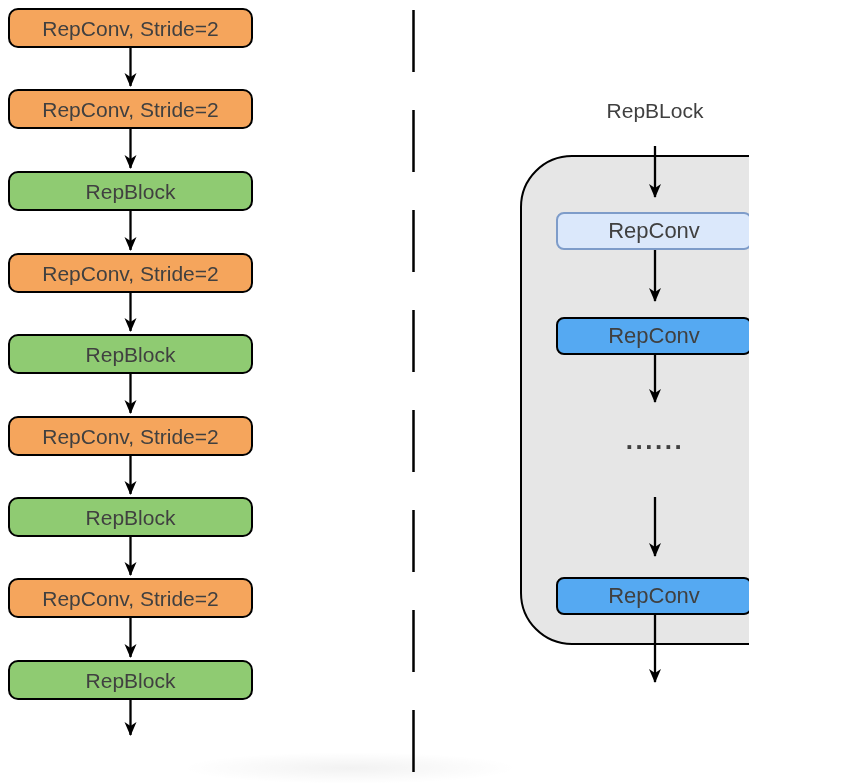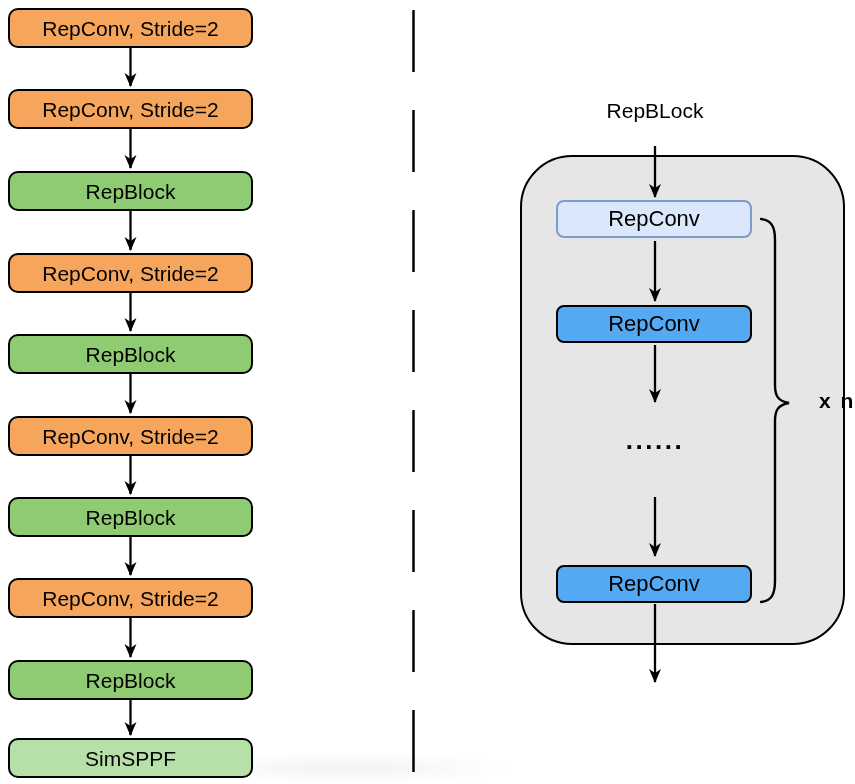--- a/index.html
+++ b/index.html
@@ -1,18 +1,18 @@
 <!DOCTYPE html>
 <html style="--orange-fill: #F5A55C; --green-fill: #8FCB72; --sppf-fill: #B7DFA8; --light-blue-fill: #DBE8FB; --light-blue-border: #7E9CC9; --blue-fill: #55A9F2; --container-fill: #E6E6E6; --stroke: #000000;"><head>
 <meta charset="utf-8">
 <style>
   html,body{margin:0;padding:0;background:#ffffff;}
   .canvas{
-    position:relative;width:855px;height:784px;background:#ffffff;overflow:hidden;
-    font-family:"Liberation Sans","DejaVu Sans",sans-serif;color:#000000;
+    position:relative;width:749px;height:784px;background:#ffffff;overflow:hidden;
+    font-family:"Liberation Sans","DejaVu Sans",sans-serif;color:#404040;
   }
   .overlay{position:absolute;left:0;top:0;width:855px;height:784px;z-index:2;pointer-events:none;}
   .node{
     position:absolute;box-sizing:border-box;z-index:3;
     display:flex;align-items:center;justify-content:center;
     border:2.2px solid #000;border-radius:10px;
     font-size:21px;line-height:1;white-space:nowrap;
   }
   .backbone-node{left:8px;width:245px;height:40px;}
   .orange{background:var(--orange-fill,#F5A55C);}
@@ -20,21 +20,21 @@
   .sppf{background:var(--sppf-fill,#B7DFA8);}
   .detail-container{
     position:absolute;left:520px;top:155px;width:325px;height:490px;z-index:1;
     box-sizing:border-box;background:var(--container-fill,#E6E6E6);
     border:2.2px solid #000;border-radius:52px;
   }
   .detail-title{
     position:absolute;left:545px;top:98px;width:220px;height:26px;z-index:3;
     text-align:center;font-size:21px;line-height:26px;
   }
-  .detail-node{left:556px;width:196px;height:38px;font-size:22px;border-radius:8px;}
+  .detail-node{left:556px;width:196px;height:38px;font-size:22px;border-radius:8px;margin-top:12px;}
   .light-blue{background:var(--light-blue-fill,#DBE8FB);border:2px solid var(--light-blue-border,#7E9CC9);}
   .blue{background:var(--blue-fill,#55A9F2);border:2.5px solid #000;}
   .dots{
     position:absolute;left:595px;top:426px;width:120px;z-index:3;
     text-align:center;font-size:26px;font-weight:700;letter-spacing:2.5px;line-height:1.1;
   }
   .repeat-label{
     position:absolute;left:795px;top:388px;width:56px;z-index:3;
     font-size:21px;font-weight:600;letter-spacing:2px;line-height:1.2;margin-left:24px;
   }
@@ -86,21 +86,20 @@
 
   <div class="node backbone-node orange" style="top:8px">RepConv, Stride=2</div>
   <div class="node backbone-node orange" style="top:89px">RepConv, Stride=2</div>
   <div class="node backbone-node green" style="top:171px">RepBlock</div>
   <div class="node backbone-node orange" style="top:253px">RepConv, Stride=2</div>
   <div class="node backbone-node green" style="top:334px">RepBlock</div>
   <div class="node backbone-node orange" style="top:416px">RepConv, Stride=2</div>
   <div class="node backbone-node green" style="top:497px">RepBlock</div>
   <div class="node backbone-node orange" style="top:578px">RepConv, Stride=2</div>
   <div class="node backbone-node green" style="top:660px">RepBlock</div>
-  <div class="node backbone-node sppf" style="top:738px">SimSPPF</div>
 
   <div class="detail-title">RepBLock</div>
   <div class="node detail-node light-blue" style="top:200px">RepConv</div>
   <div class="node detail-node blue" style="top:305px">RepConv</div>
   <div class="dots">......</div>
   <div class="node detail-node blue" style="top:565px">RepConv</div>
   <div class="repeat-label">x n</div>
 
 </div>
 

